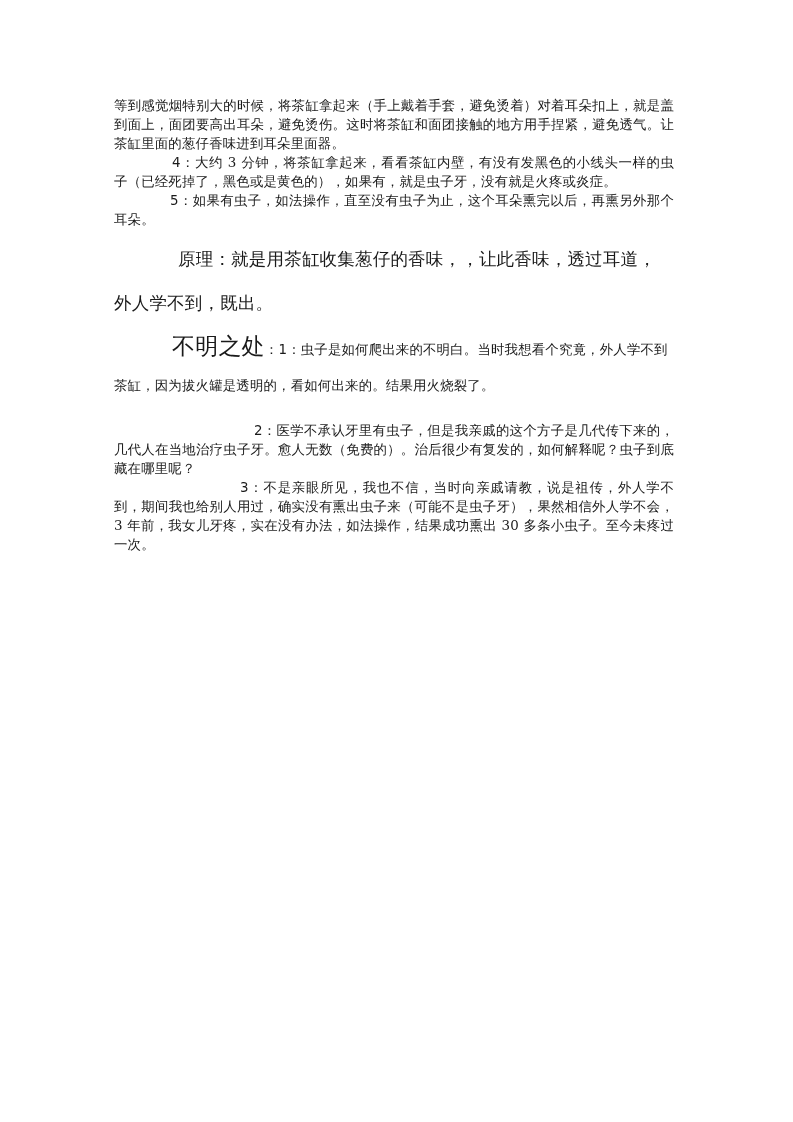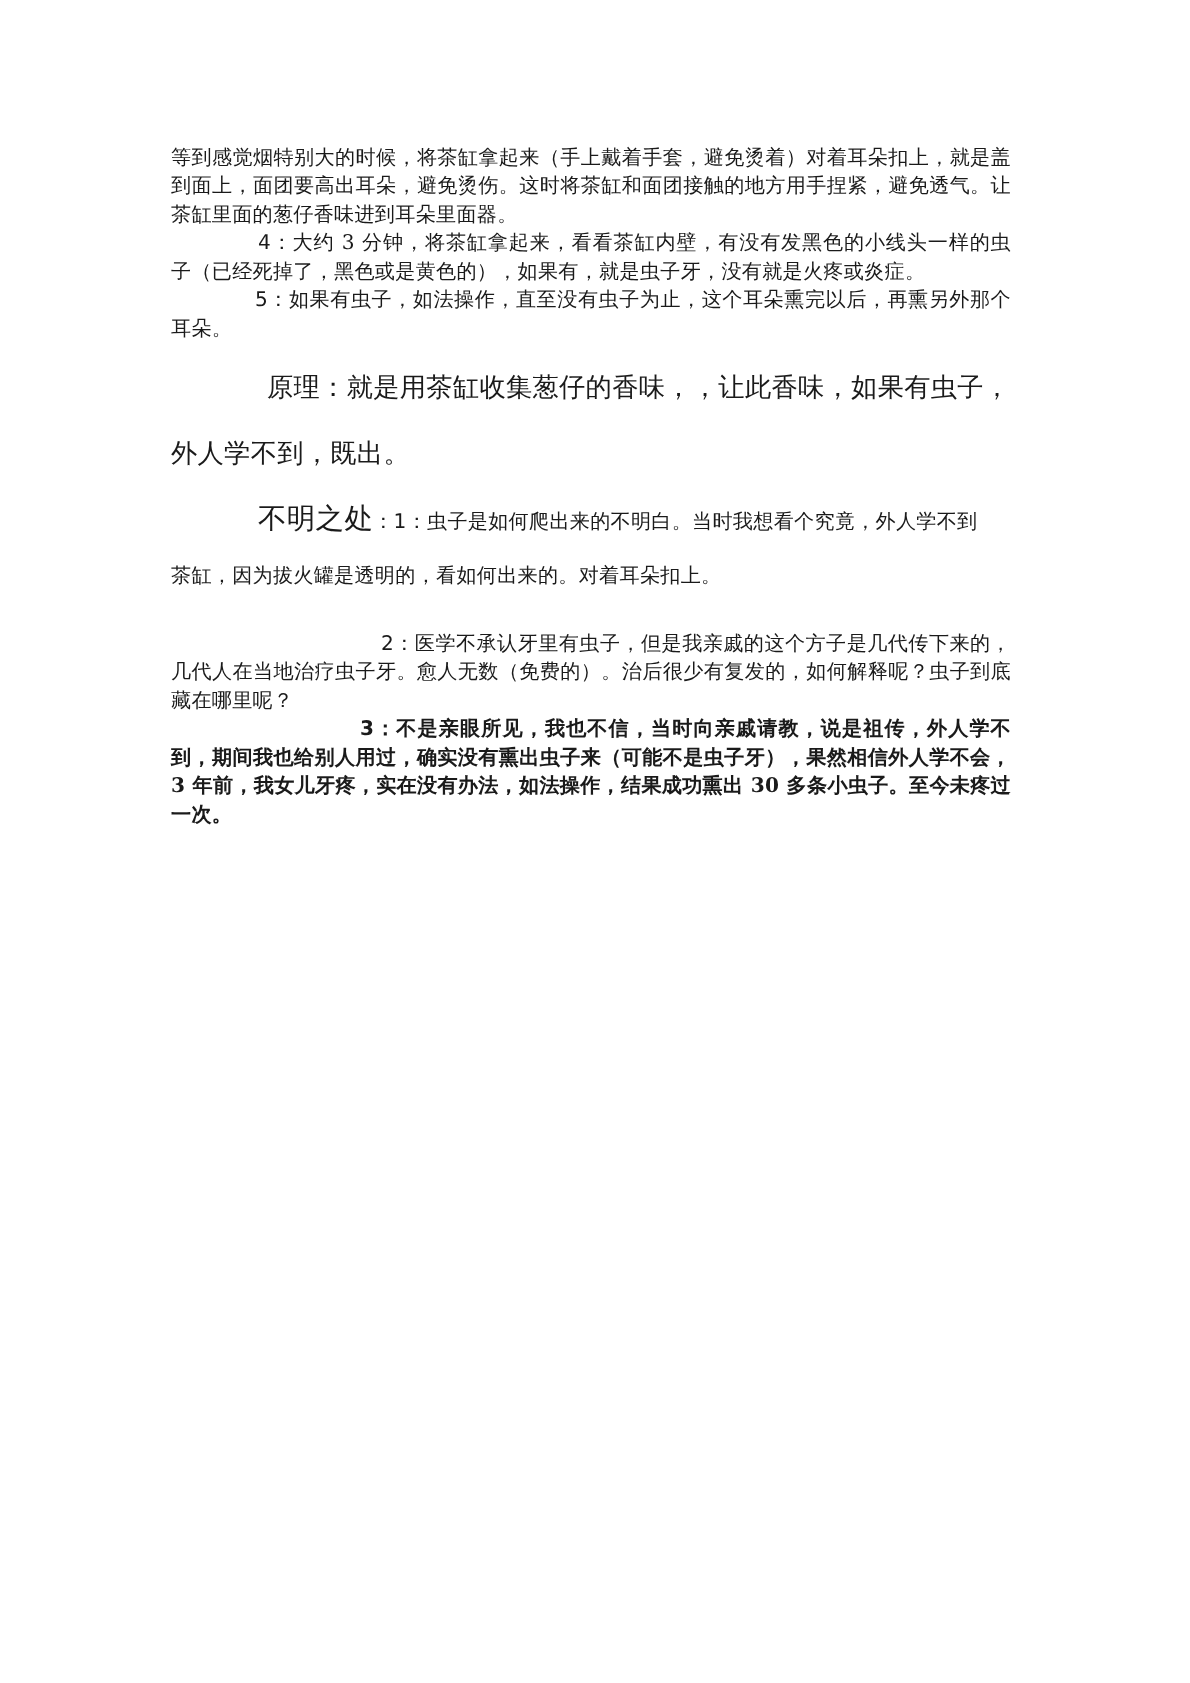--- a/index.html
+++ b/index.html
@@ -6,36 +6,36 @@
   body { width:793px; height:1122px; position:relative; overflow:hidden;
          font-family:"DejaVu Serif","Liberation Serif",serif; color:#1a1a1a; }
   .page { position:absolute; left:114px; top:96px; width:560px; }
   p { margin:0; font-size:13.4px; line-height:19px; text-align:justify; letter-spacing:0.2px; }
   .num { font-family:"DejaVu Sans","Liberation Sans",sans-serif; }
   .ind1 { text-indent:58px; }
   .ind2 { text-indent:56px; }
   .big { font-size:17.5px; line-height:44px; }
   .big.first { text-indent:64px; margin-top:8px; }
   .unclear { margin-top:6px; line-height:30px; }
-  .unclear .lbl { font-size:19px; }
+  .unclear .lbl { font-size:23px; }
   .ind-q2 { text-indent:140px; margin-top:20px; }
-  .ind-q3 { text-indent:126px;font-weight:bold; }
+  .ind-q3 { text-indent:126px; }
 </style>
 </head>
 <body>
 
 <div class="page">
   <p>等到感觉烟特别大的时候，将茶缸拿起来（手上戴着手套，避免烫着）对着耳朵扣上，就是盖到面上，面团要高出耳朵，避免烫伤。这时将茶缸和面团接触的地方用手捏紧，避免透气。让茶缸里面的葱仔香味进到耳朵里面器。</p>
 
   <p class="ind1"><span class="num">4</span><span>：大约 3 分钟，将茶缸拿起来，看看茶缸内壁，有没有发黑色的小线头一样的虫子（已经死掉了，黑色或是黄色的），如果有，就是虫子牙，没有就是火疼或炎症。</span></p>
 
   <p class="ind2"><span class="num">5</span><span>：如果有虫子，如法操作，直至没有虫子为止，这个耳朵熏完以后，再熏另外那个耳朵。</span></p>
 
-  <p class="big first">原理：就是用茶缸收集葱仔的香味，，让此香味，如果有虫子，</p>
+  <p class="big first">原理：就是用茶缸收集葱仔的香味，，让此香味，透过耳道，</p>
   <p class="big">外人学不到，既出。</p>
 
   <p class="unclear ind1"><span class="lbl">不明之处</span><span class="num">：1</span><span>：虫子是如何爬出来的不明白。当时我想看个究竟，外人学不到</span></p>
-  <p class="unclear">茶缸，因为拔火罐是透明的，看如何出来的。对着耳朵扣上。</p>
+  <p class="unclear">茶缸，因为拔火罐是透明的，看如何出来的。结果用火烧裂了。</p>
 
   <p class="ind-q2"><span class="num">2</span><span>：医学不承认牙里有虫子，但是我亲戚的这个方子是几代传下来的，几代人在当地治疗虫子牙。愈人无数（免费的）。治后很少有复发的，如何解释呢？虫子到底藏在哪里呢？</span></p>
 
   <p class="ind-q3"><span class="num">3</span><span>：不是亲眼所见，我也不信，当时向亲戚请教，说是祖传，外人学不到，期间我也给别人用过，确实没有熏出虫子来（可能不是虫子牙），果然相信外人学不会，3 年前，我女儿牙疼，实在没有办法，如法操作，结果成功熏出 30 多条小虫子。至今未疼过一次。</span></p>
 </div>
 
 </body></html>

